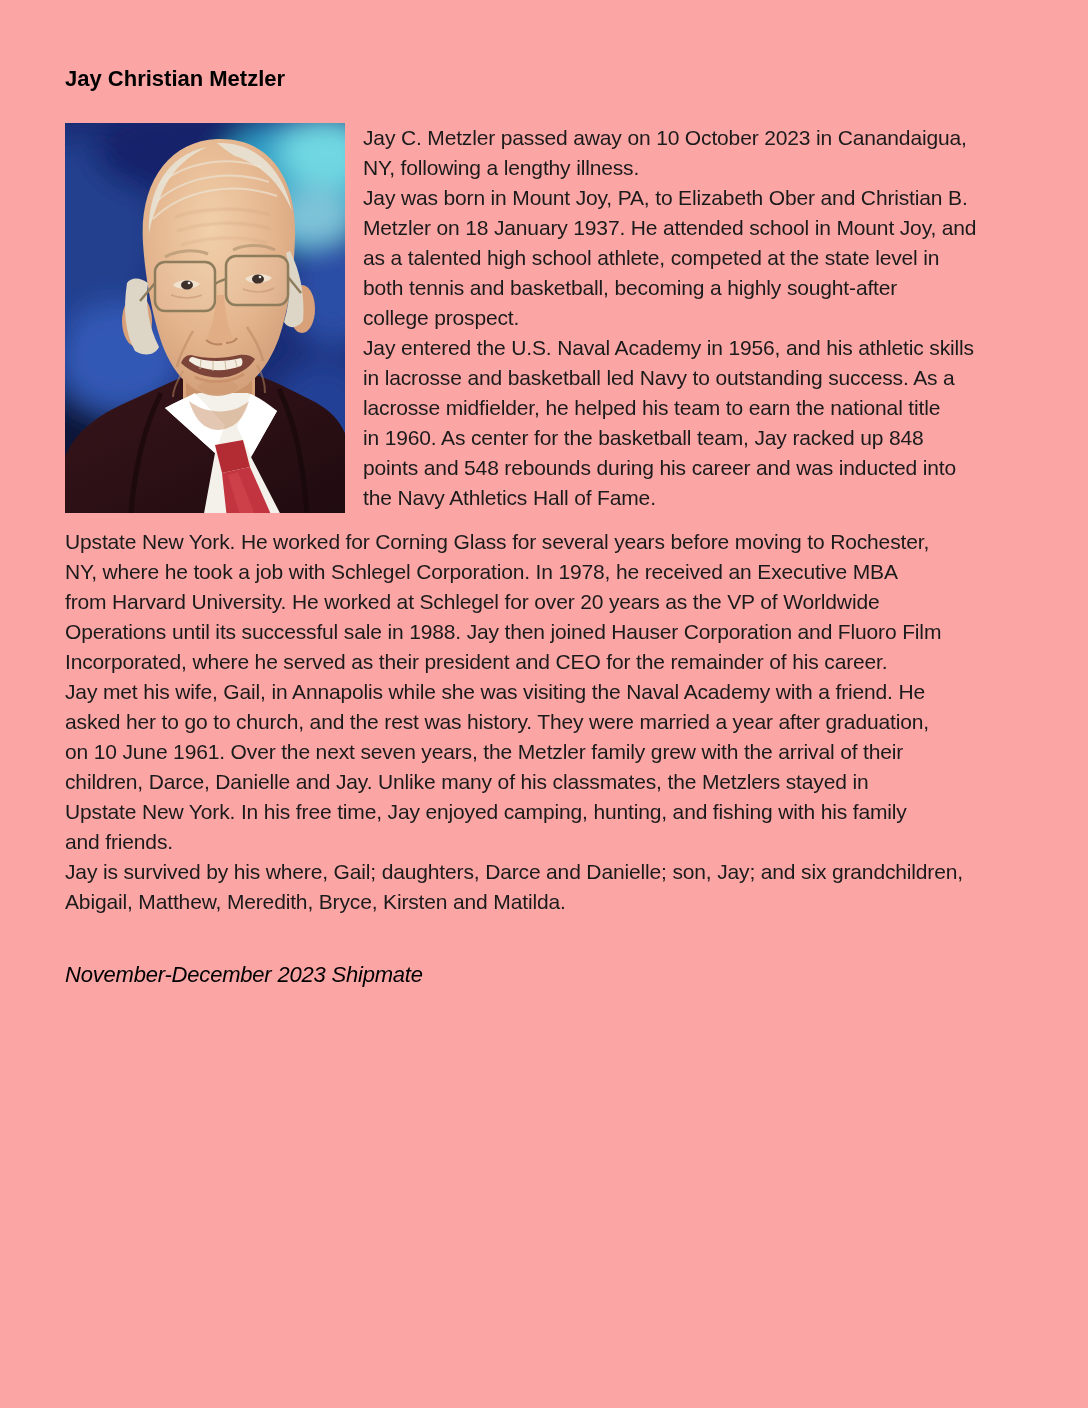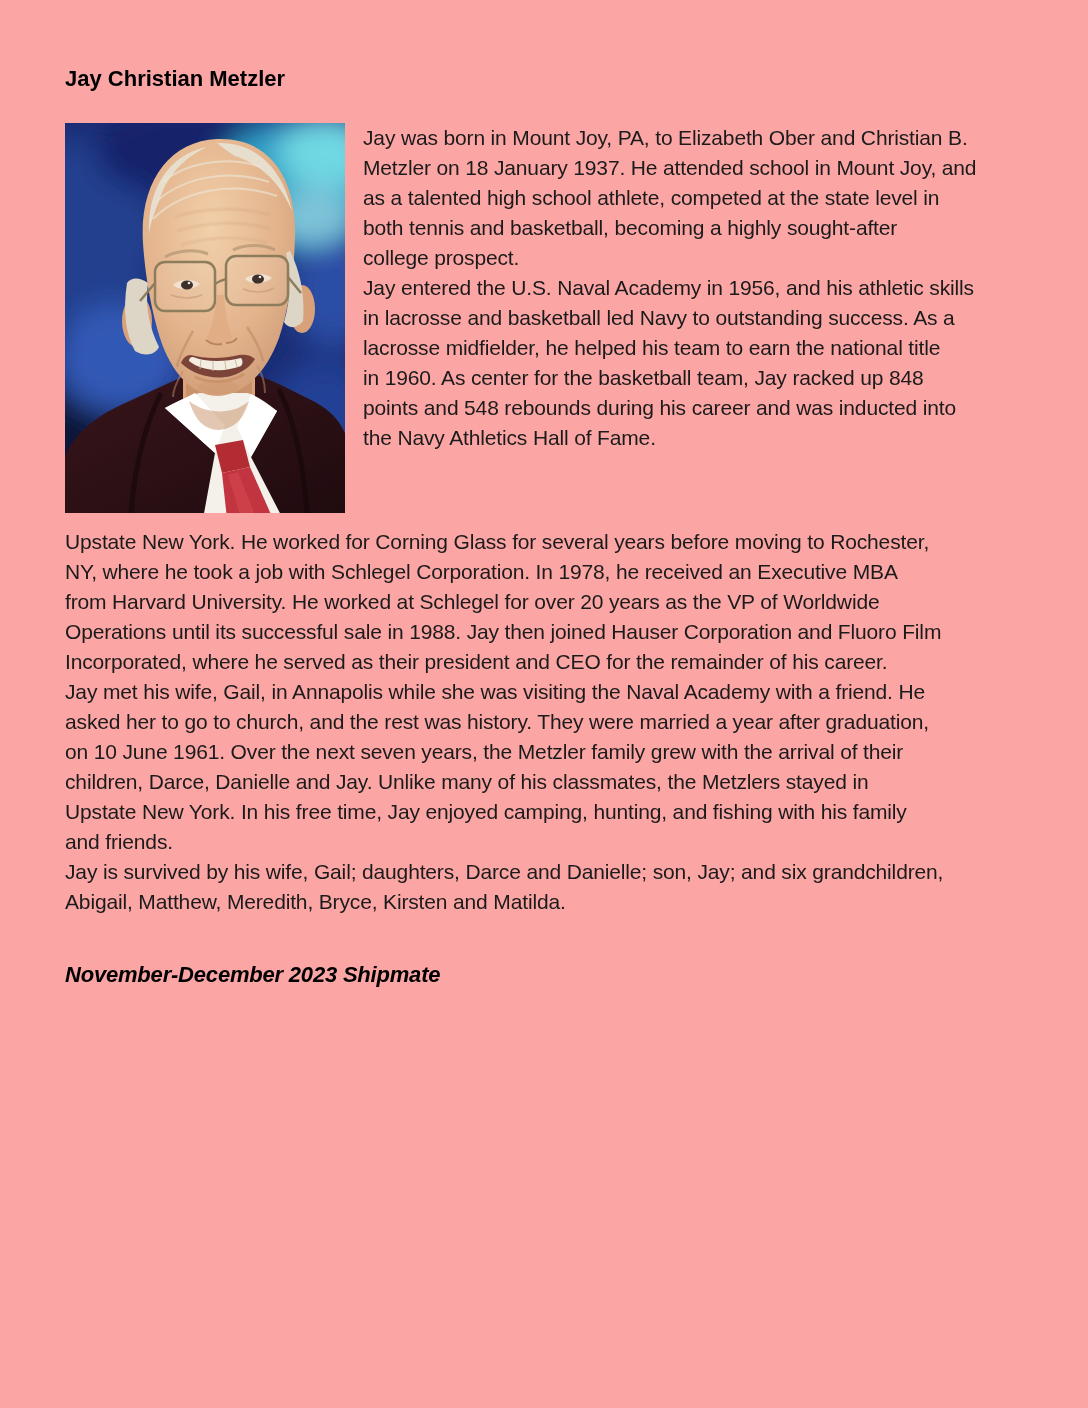--- a/index.html
+++ b/index.html
@@ -52,21 +52,21 @@
     white-space: pre-line;
     color: #1b1b1b;
   }
   .full-col {
     margin-top: 14px;
   }
   .footer-cite {
     margin: 43px 0 0 0;
     font-size: 22px;
     line-height: 30px;
-    font-weight: bold;
+    font-weight: normal;
     font-style: italic;
     letter-spacing: -0.2px;
     color: #000000;
   }
 </style>
 </head>
 <body>
 
 <div class="page">
 
@@ -209,20 +209,22 @@
             <path d="M 118,248 C 112,258 108,266 108,274" stroke="#c08a62" stroke-width="2" fill="none" opacity="0.5"></path>
             <path d="M 192,242 C 198,252 200,262 200,270" stroke="#c08a62" stroke-width="2" fill="none" opacity="0.5"></path>
             <ellipse cx="153" cy="264" rx="20" ry="7" fill="#c98f68" opacity="0.3"></ellipse>
             <path d="M 124,278 C 142,292 168,292 184,278 C 178,298 168,306 153,307 C 138,306 130,296 124,278 Z" fill="#c08255" opacity="0.45"></path>
           </g>
         </g>
       </svg>
     </div>
 
     <div class="side-col bodytext">
+      <p>Jay C. Metzler passed away on 10 October 2023 in Canandaigua,
+NY, following a lengthy illness.</p>
       <p>Jay was born in Mount Joy, PA, to Elizabeth Ober and Christian B.
 Metzler on 18 January 1937. He attended school in Mount Joy, and
 as a talented high school athlete, competed at the state level in
 both tennis and basketball, becoming a highly sought-after
 college prospect.</p>
       <p>Jay entered the U.S. Naval Academy in 1956, and his athletic skills
 in lacrosse and basketball led Navy to outstanding success. As a
 lacrosse midfielder, he helped his team to earn the national title
 in 1960. As center for the basketball team, Jay racked up 848
 points and 548 rebounds during his career and was inducted into
@@ -235,19 +237,19 @@
 NY, where he took a job with Schlegel Corporation. In 1978, he received an Executive MBA
 from Harvard University. He worked at Schlegel for over 20 years as the VP of Worldwide
 Operations until its successful sale in 1988. Jay then joined Hauser Corporation and Fluoro Film
 Incorporated, where he served as their president and CEO for the remainder of his career.</p>
     <p>Jay met his wife, Gail, in Annapolis while she was visiting the Naval Academy with a friend. He
 asked her to go to church, and the rest was history. They were married a year after graduation,
 on 10 June 1961. Over the next seven years, the Metzler family grew with the arrival of their
 children, Darce, Danielle and Jay. Unlike many of his classmates, the Metzlers stayed in
 Upstate New York. In his free time, Jay enjoyed camping, hunting, and fishing with his family
 and friends.</p>
-    <p>Jay is survived by his wife, Gail; daughters, Darce and Danielle; son, Jay; and six grandchildren,
+    <p>Jay is survived by his where, Gail; daughters, Darce and Danielle; son, Jay; and six grandchildren,
 Abigail, Matthew, Meredith, Bryce, Kirsten and Matilda.</p>
   </div>
 
   <p class="footer-cite">November-December 2023 Shipmate</p>
 
 </div>
 
 </body></html>

